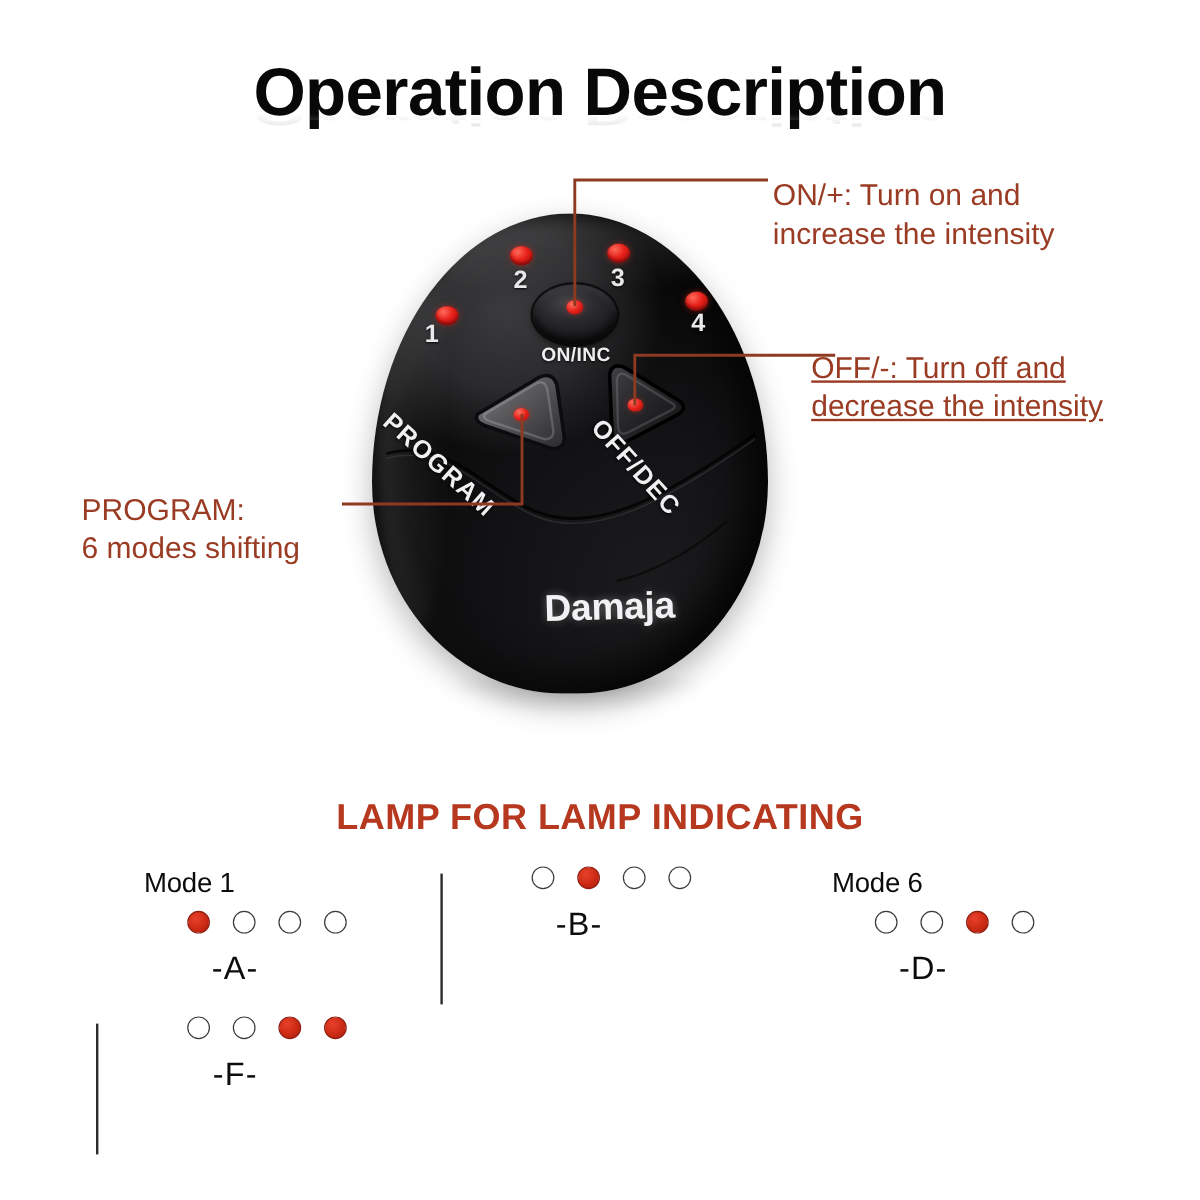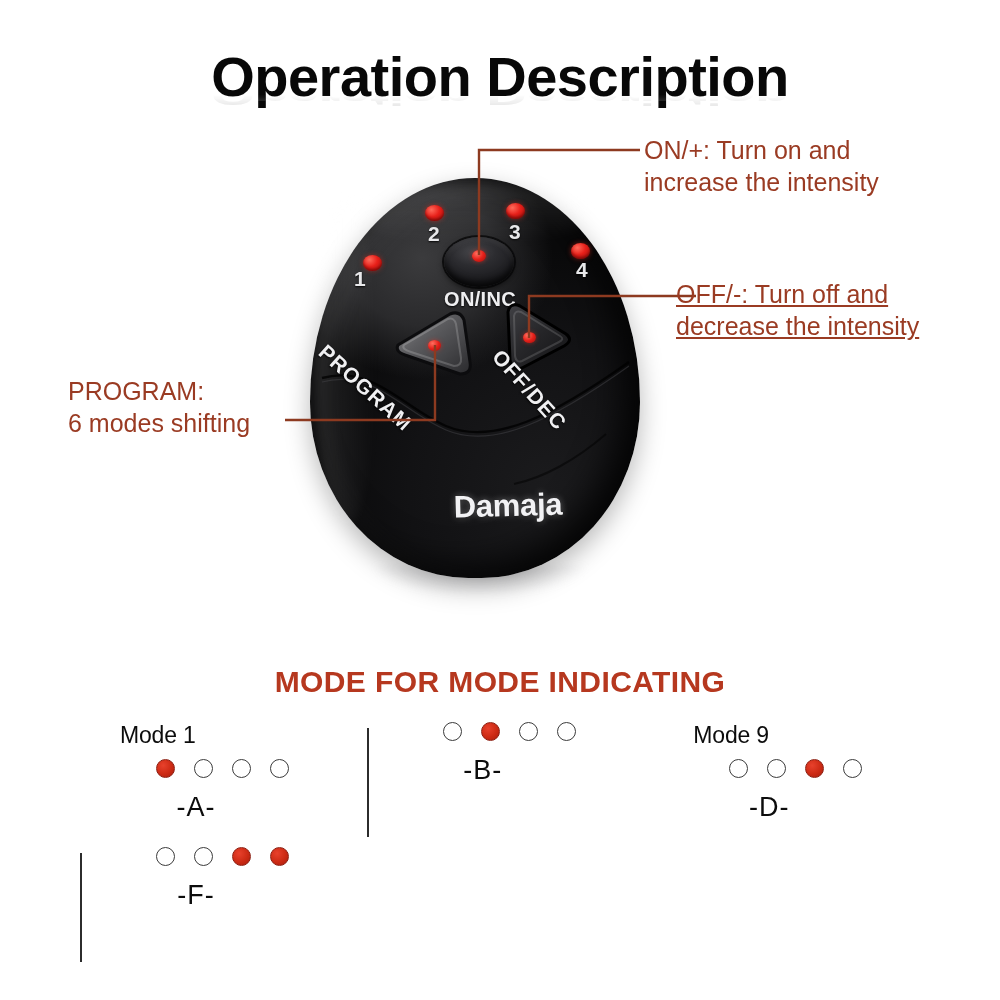--- a/index.html
+++ b/index.html
@@ -150,21 +150,21 @@
     border-radius: 50%;
     background: radial-gradient(ellipse at 35% 30%, #ff6f5f 0%, #e5201a 50%, #9c0f0a 100%);
     box-shadow: 0 0 4px rgba(220,40,30,0.6);
   }
   #label-oninc {
     position: absolute;
     left: 440px; top: 288px;
     width: 80px;
     text-align: center;
     color: #efeff1;
-    font-size: 20px;
+    font-size: 16px;
     font-weight: bold;
     letter-spacing: 0.3px;
     text-shadow: 0 1px 2px rgba(0,0,0,0.9);
   }
 
   
   .tri-btn { position: absolute; }
   .tri-led {
     position: absolute;
     width: 13px; height: 11px;
@@ -197,24 +197,25 @@
   }
 
   
   .callout-text {
     position: absolute;
     color: #9a3b23;
     font-size: 25px;
     line-height: 1.28;
     white-space: pre-line;
     font-family: "Liberation Sans", sans-serif;
+    margin-top: 13px;
   }
   #callout-on-text  { left: 644px; top: 134px; }
   #callout-off-text { left: 676px; top: 278px; text-decoration: underline; }
-  #callout-prog-text{ left: 68px;  top: 375px; }
+  #callout-prog-text{ left: 68px;  top: 396px; }
 
   #leader-lines {
     position: absolute;
     left: 0; top: 0;
     width: 1000px; height: 660px;
     pointer-events: none;
   }
 
   
   #lamp-heading {
@@ -362,21 +363,21 @@
   </svg>
 </div>
 
 <div class="callout-text" id="callout-on-text">ON/+: Turn on and
 increase the intensity</div>
 <div class="callout-text" id="callout-off-text">OFF/-: Turn off and
 decrease the intensity</div>
 <div class="callout-text" id="callout-prog-text">PROGRAM:
 6 modes shifting</div>
 
-<div id="lamp-heading">MODE FOR MODE INDICATING</div>
+<div id="lamp-heading">LAMP FOR LAMP INDICATING</div>
 
 <div id="mode-grid">
     <div class="mode-cell">
       <div class="mode-title">Mode 1</div>
       <div class="led-row">
         <div class="led on"></div>
         <div class="led off"></div>
         <div class="led off"></div>
         <div class="led off"></div>
       </div>
@@ -385,21 +386,21 @@
     <div class="mode-cell has-divider">
       <div class="led-row">
         <div class="led off"></div>
         <div class="led on"></div>
         <div class="led off"></div>
         <div class="led off"></div>
       </div>
       <div class="mode-letter">-B-</div>
     </div>
     <div class="mode-cell">
-      <div class="mode-title">Mode 9</div>
+      <div class="mode-title">Mode 6</div>
       <div class="led-row">
         <div class="led off"></div>
         <div class="led off"></div>
         <div class="led on"></div>
         <div class="led off"></div>
       </div>
       <div class="mode-letter">-D-</div>
     </div>
     <div class="mode-cell has-divider">
       <div class="led-row">

